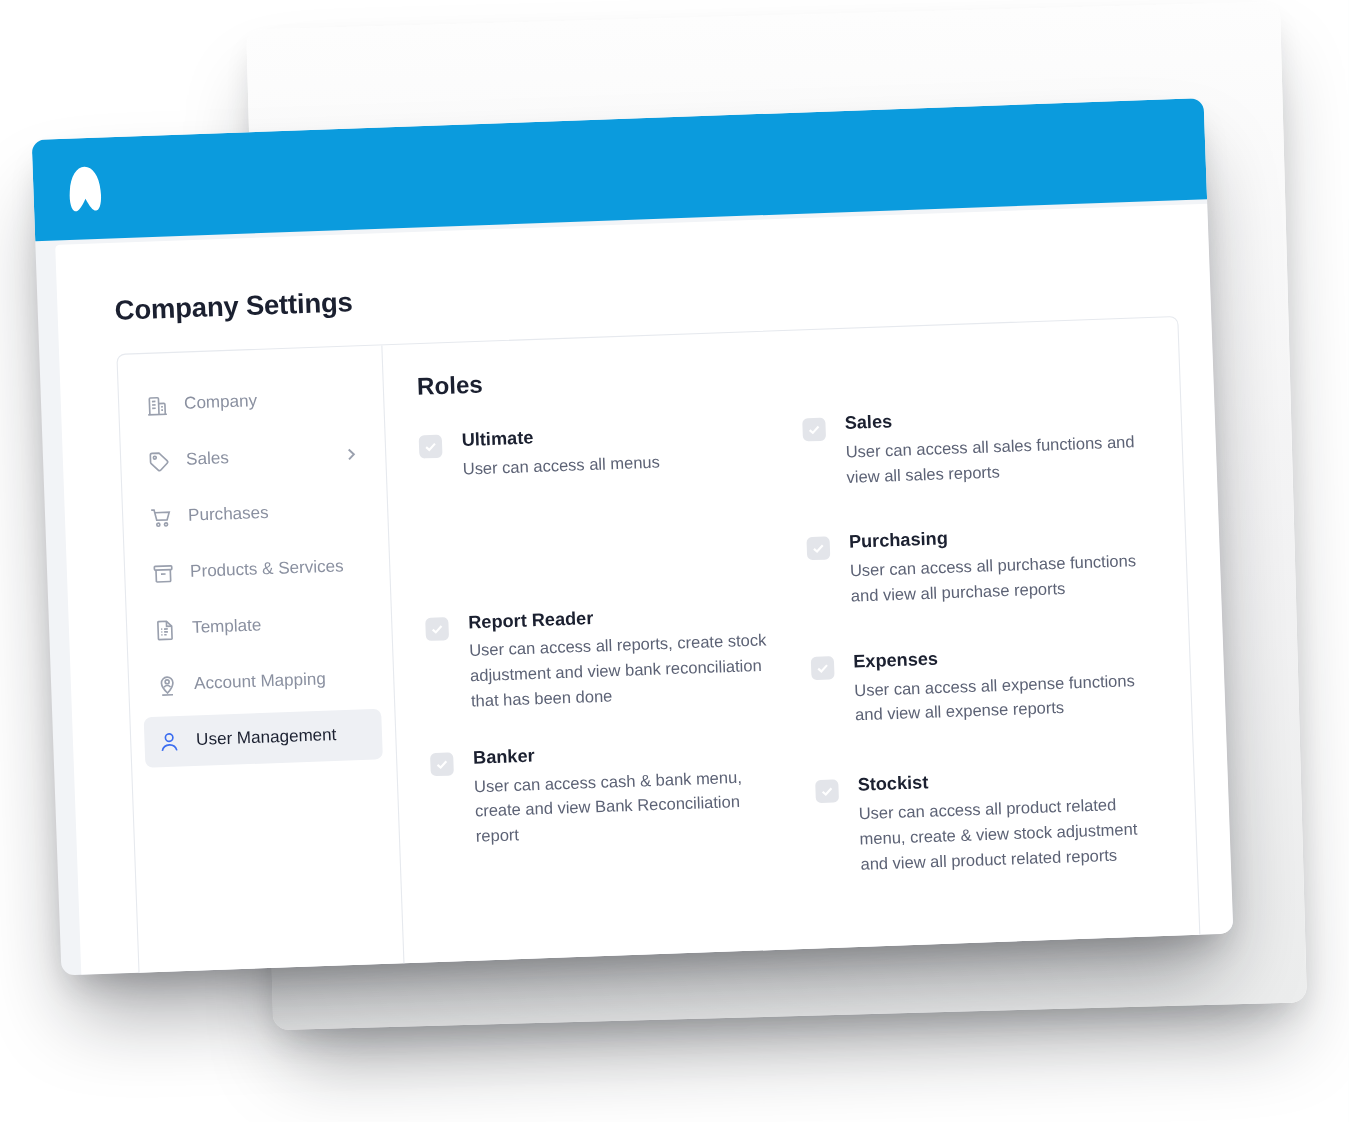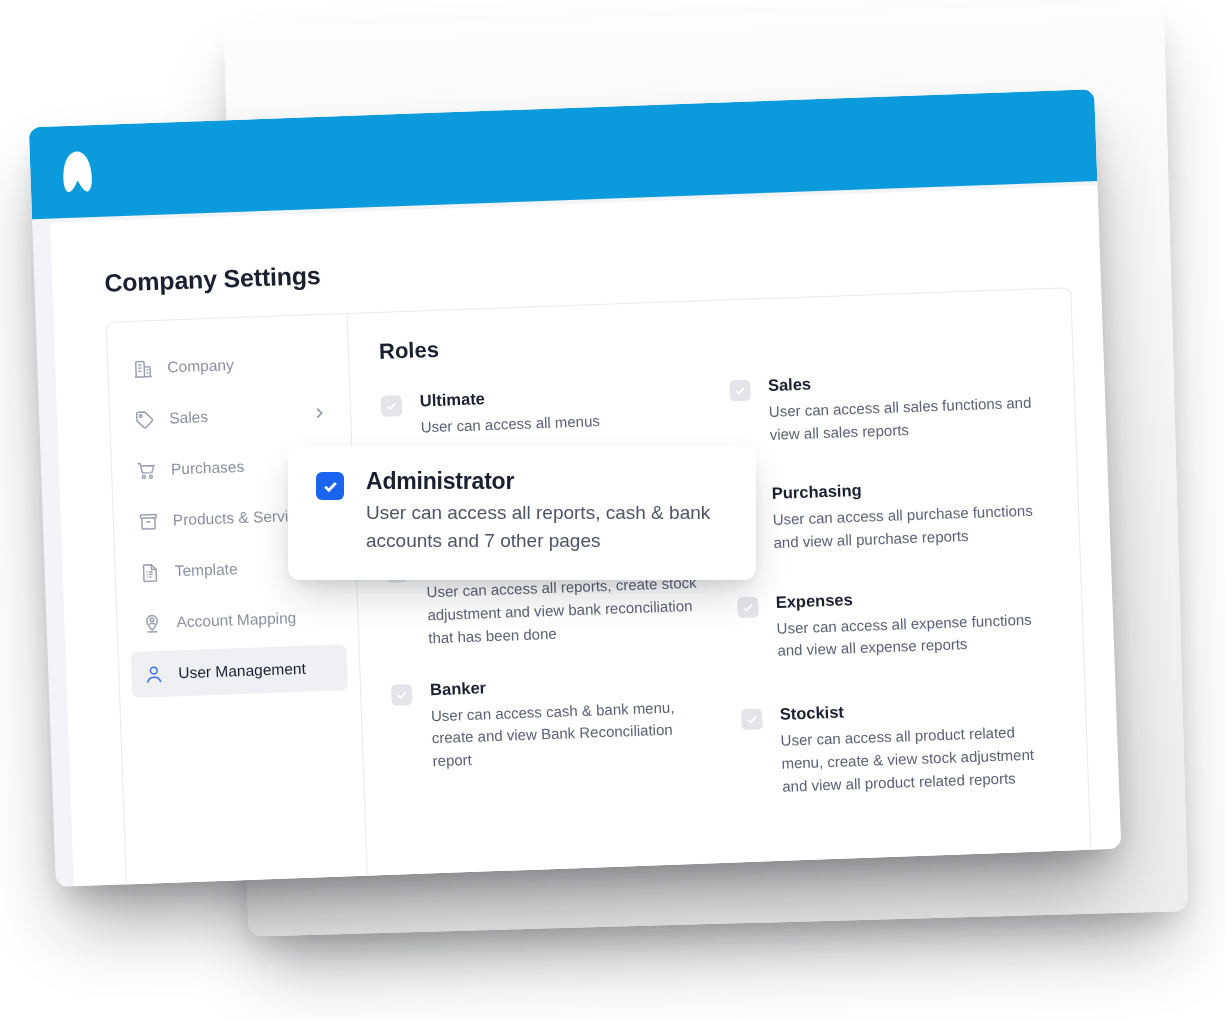--- a/index.html
+++ b/index.html
@@ -426,25 +426,14 @@
 
             </div>
 
           </div>
         </section>
 
       </div>
     </div>
   </div>
 
-  <div class="float-card">
-    <span class="float-cb">
-      <svg viewBox="0 0 16 16" width="17" height="17">
-          <path d="M3 8.3 L6.4 11.6 L13 4.7"></path>
-        </svg>
-    </span>
-    <div class="float-text">
-      <p class="float-name">Administrator</p>
-      <p class="float-desc">User can access all reports, cash &amp; bank accounts and 7 other pages</p>
-    </div>
-  </div>
 
 </div>
 
 </body></html>

